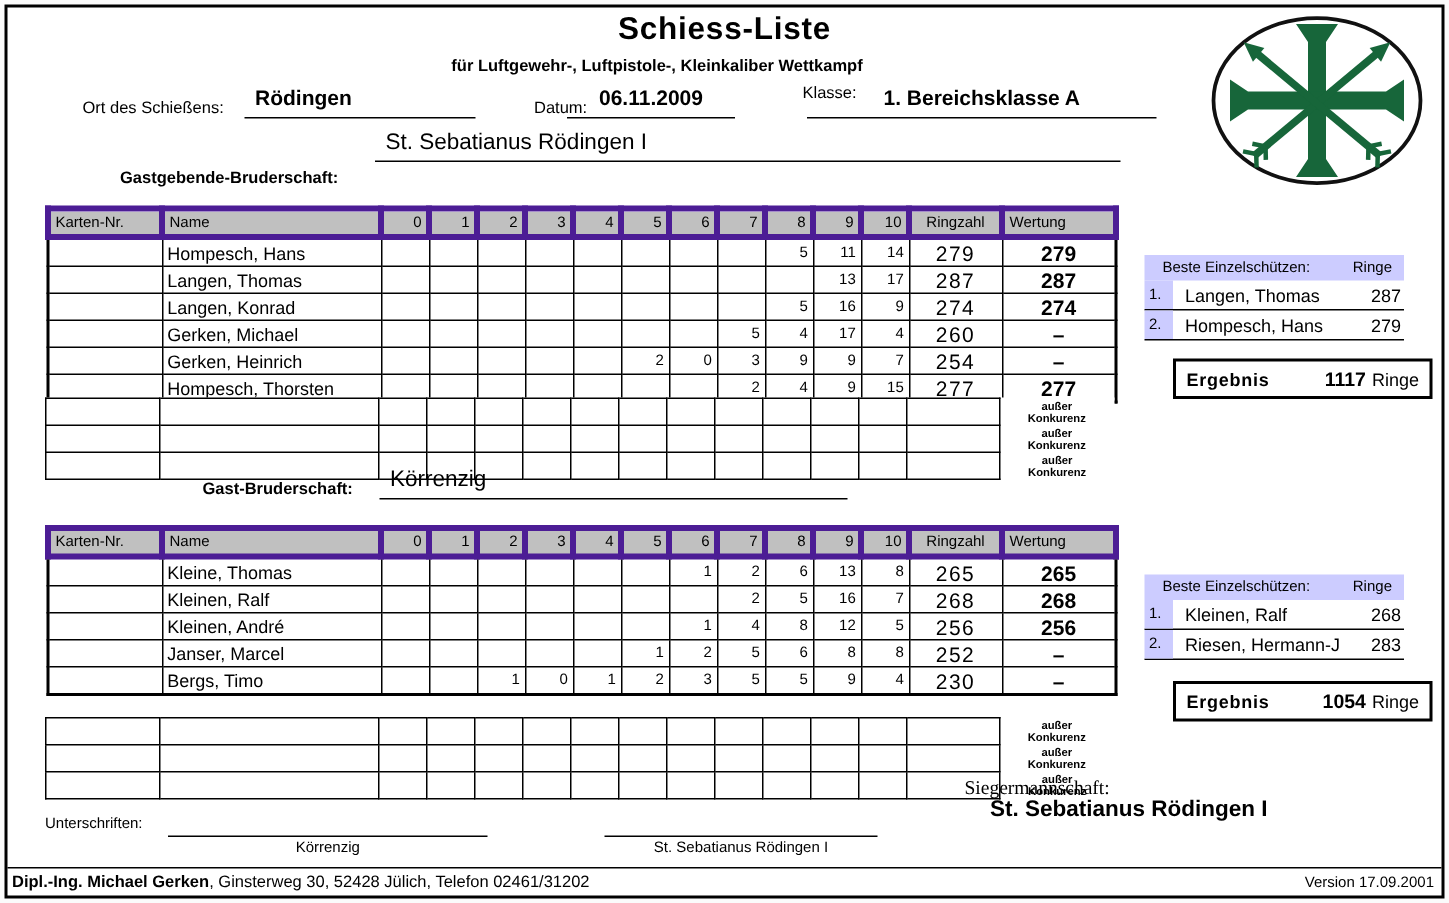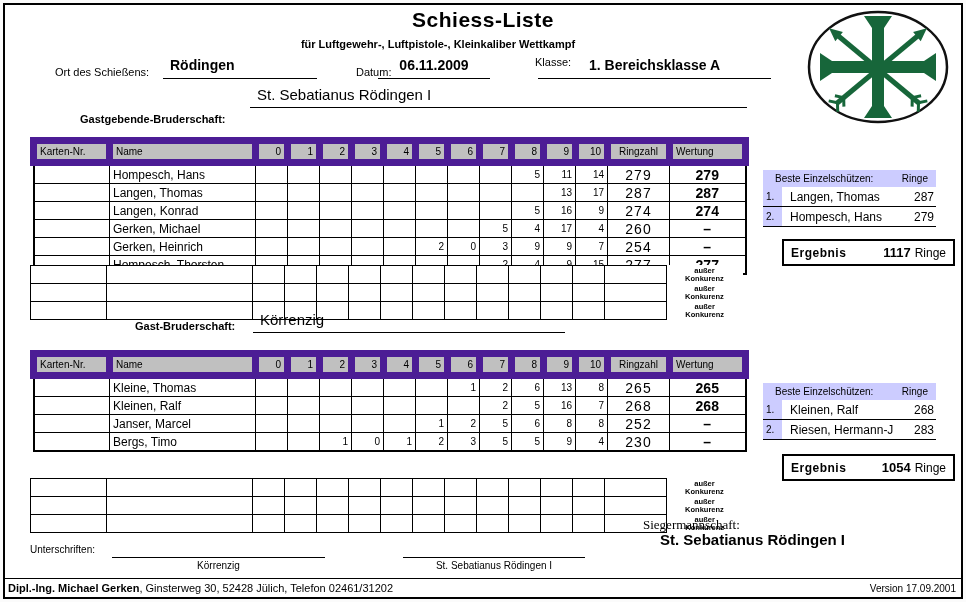--- a/index.html
+++ b/index.html
@@ -20,21 +20,21 @@
   #ort-value { left:163px; top:57px; width:147px; padding-left:7px; }
   #datum-value { left:378px; top:57px; width:112px; text-align:center; }
   #klasse-value { left:538px; top:57px; width:233px; text-align:center; }
   #host-value { left:250px; top:86px; width:490px; padding-left:7px; }
   #guest-value { left:253px; top:311px; width:305px; padding-left:7px; }
 
   .logo { position:absolute; left:806px; top:8px; width:144px; height:118px; }
 
   table.score { border-collapse:collapse; table-layout:fixed; position:absolute; background:#fff; width:712px; }
   table.score.main { border:2px solid #000; }
-  .score th { background:#c0c0c0; border:7px solid #4c1d95; font-weight:normal; font-size:10px; height:15px; padding:0 3px; text-align:left; overflow:hidden; white-space:nowrap; }
+  .score th { background:#c0c0c0; border:4px solid #4c1d95; font-weight:normal; font-size:10px; height:15px; padding:0 3px; text-align:left; overflow:hidden; white-space:nowrap; }
   .score th.h-num { text-align:right; }
   .score th.h-ring { text-align:center; }
   .score td { border:1px solid #000; height:17px; padding:0 3px; overflow:hidden; white-space:nowrap; font-size:11px; }
   .score td.c-name { font-size:12px; }
   .score td.c-cnt { font-size:10px; text-align:right; }
   .score td.c-ring { font-size:14px; text-align:center; letter-spacing:1px; }
   .score td.c-wert { font-size:14px; font-weight:bold; text-align:center; }
   .score td.c-ausser { border:none; font-size:7.5px; line-height:8px; text-align:center; padding:0; font-weight:bold; }
   #host-main { left:30px; top:137px; } #host-empty { left:30px; top:265px; }
   #guest-main { left:30px; top:350px; } #guest-empty { left:30px; top:478px; }
@@ -403,20 +403,37 @@
         <td class="c-cnt"></td>
         <td class="c-cnt">2</td>
         <td class="c-cnt">5</td>
         <td class="c-cnt">16</td>
         <td class="c-cnt">7</td>
         <td class="c-ring">268</td>
         <td class="c-wert">268</td>
       </tr>
       <tr>
         <td class="c-karten"></td>
+        <td class="c-name">Kleinen, André</td>
+        <td class="c-cnt"></td>
+        <td class="c-cnt"></td>
+        <td class="c-cnt"></td>
+        <td class="c-cnt"></td>
+        <td class="c-cnt"></td>
+        <td class="c-cnt"></td>
+        <td class="c-cnt">1</td>
+        <td class="c-cnt">4</td>
+        <td class="c-cnt">8</td>
+        <td class="c-cnt">12</td>
+        <td class="c-cnt">5</td>
+        <td class="c-ring">256</td>
+        <td class="c-wert">256</td>
+      </tr>
+      <tr>
+        <td class="c-karten"></td>
         <td class="c-name">Janser, Marcel</td>
         <td class="c-cnt"></td>
         <td class="c-cnt"></td>
         <td class="c-cnt"></td>
         <td class="c-cnt"></td>
         <td class="c-cnt"></td>
         <td class="c-cnt">1</td>
         <td class="c-cnt">2</td>
         <td class="c-cnt">5</td>
         <td class="c-cnt">6</td>

